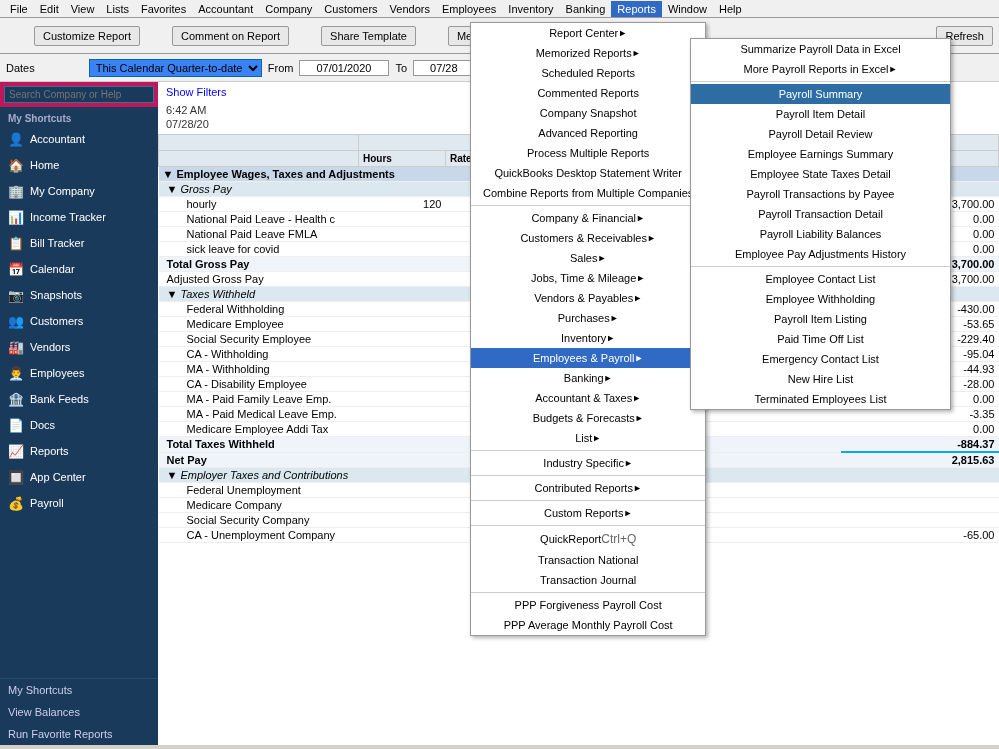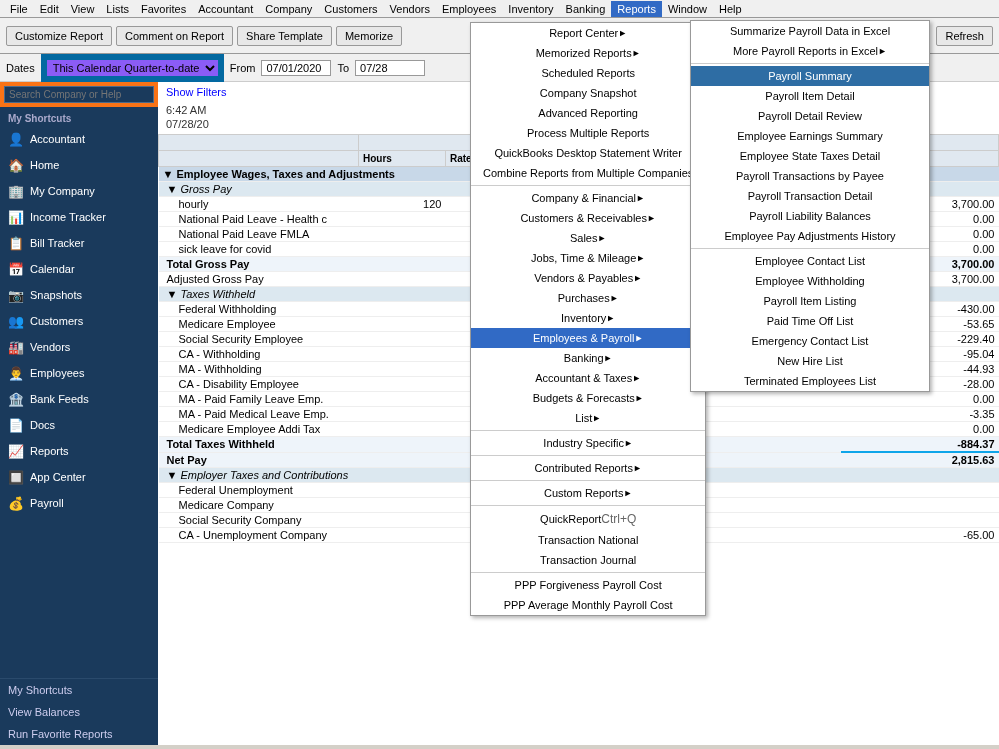--- a/index.html
+++ b/index.html
@@ -5,54 +5,54 @@
     * { margin: 0; padding: 0; box-sizing: border-box; }
     body { font-family: Arial, sans-serif; font-size: 11px; background: #d4d0c8; width: 999px; height: 749px; overflow: hidden; position: relative; }
 
     
     .menu-bar { background: #f0f0f0; border-bottom: 1px solid #999; display: flex; align-items: center; padding: 2px 4px; height: 18px; }
     .menu-item { padding: 2px 6px; cursor: pointer; font-size: 11px; }
     .menu-item.active { background: #316ac5; color: white; }
 
     
     .toolbar { background: #f0f0f0; border-bottom: 1px solid #999; display: flex; align-items: center; padding: 4px 6px; height: 36px; gap: 4px; }
-    .toolbar-btn { background: #e8e8e8; border: 1px solid #999; padding: 3px 8px; font-size: 11px; cursor: pointer; border-radius: 2px; white-space: nowrap; }
+    .toolbar-btn { background: #e8e8e8; border: 1px solid #999; padding: 3px 8px; font-size: 11px; cursor: pointer; border-radius: 2px; white-space: nowrap; margin-left: 28px; }
 
     
     .date-bar { background: #f0f0f0; border-bottom: 1px solid #ccc; display: flex; align-items: center; padding: 3px 6px; height: 28px; font-size: 11px; gap: 6px; }
-    .date-select { font-size: 11px; border: 6px solid #0369a1; padding: 1px 2px; background: #8b5cf6; }
-    .date-input { font-size: 11px; border: 1px solid #999; padding: 1px 4px; width: 70px; background: white; }
+    .date-select { font-size: 11px; border: 1px solid #0369a1; padding: 1px 2px; background: #3b82f6; margin-left: 48px; }
+    .date-input { font-size: 11px; border: 1px solid #999; padding: 1px 16px; width: 90px; background: white; }
 
     
     .main-layout { display: flex; height: calc(749px - 22px - 36px - 28px); }
 
     
     .sidebar { width: 158px; background: #1a3a5c; color: white; flex-shrink: 0; display: flex; flex-direction: column; overflow: hidden; }
-    .sidebar-search { background: #f97316; padding: 4px; text-decoration: underline; }
+    .sidebar-search { background: #be185d; padding: 4px; text-decoration: underline; }
     .sidebar-search input { width: 100%; font-size: 10px; padding: 2px 4px; border: 1px solid #4a6a8c; background: #1a3a5c; color: white; }
     .sidebar-section { padding: 6px 8px 2px; font-size: 10px; color: #aac; font-weight: bold; }
     .sidebar-item { display: flex; align-items: center; padding: 5px 8px; cursor: pointer; gap: 6px; font-size: 11px; }
     .sidebar-item .icon { width: 16px; height: 16px; display: flex; align-items: center; justify-content: center; font-size: 13px; }
     .sidebar-bottom { margin-top: auto; border-top: 1px solid #2a4a6c; }
     .sidebar-bottom-item { padding: 5px 8px; cursor: pointer; font-size: 11px; color: #cce; }
 
     
     .content { flex: 1; background: white; overflow: auto; position: relative; }
     .content-header { padding: 4px 8px; font-size: 11px; color: #00f; cursor: pointer; }
     .content-time { padding: 2px 8px; font-size: 11px; color: #333; }
     .content-date { padding: 0 8px 4px; font-size: 11px; color: #333; }
 
     
     .report-table { width: 100%; border-collapse: collapse; font-size: 11px; }
     .report-table th { background: #e0e8f0; border: 1px solid #ccc; padding: 2px 4px; text-align: left; font-size: 10px; }
     .report-table td { border-bottom: 1px solid #eee; padding: 1px 4px; }
     .report-table .section-header { background: #c8d8e8; font-weight: bold; }
     .report-table .subsection { background: #dce8f0; font-style: italic; }
     .report-table .indent1 { padding-left: 8px; }
-    .report-table .indent2 { padding-left: 20px; }
+    .report-table .indent2 { padding-left: 28px; }
     .report-table .total-row { font-weight: bold; background: #eef4fa; }
     .report-table .amount { text-align: right; }
 
     
     .reports-dropdown { position: absolute; top: 22px; left: 470px; background: white; border: 1px solid #999; box-shadow: 2px 2px 4px rgba(0,0,0,0.3); min-width: 220px; z-index: 200; }
     .dropdown-item { padding: 4px 12px; font-size: 11px; cursor: pointer; display: flex; justify-content: center; align-items: center; white-space: nowrap; }
     .dropdown-item.active, .dropdown-item.highlighted { background: #316ac5; color: white; }
     .dropdown-separator { height: 1px; background: #ccc; margin: 2px 0; }
     .dropdown-arrow { font-size: 9px; }
 
@@ -417,20 +417,23 @@
     <span class="dropdown-arrow">►</span>
   </div>
   <div class="dropdown-item">
     <span>Memorized Reports</span>
     <span class="dropdown-arrow">►</span>
   </div>
   <div class="dropdown-item">
     <span>Scheduled Reports</span>
   </div>
   <div class="dropdown-item">
+    <span>Commented Reports</span>
+  </div>
+  <div class="dropdown-item">
     <span>Company Snapshot</span>
   </div>
   <div class="dropdown-item">
     <span>Advanced Reporting</span>
   </div>
   <div class="dropdown-item">
     <span>Process Multiple Reports</span>
   </div>
   <div class="dropdown-item">
     <span>QuickBooks Desktop Statement Writer</span>
@@ -515,21 +518,21 @@
   </div>
   <div class="dropdown-separator"></div>
   <div class="dropdown-item">
     <span>PPP Forgiveness Payroll Cost</span>
   </div>
   <div class="dropdown-item">
     <span>PPP Average Monthly Payroll Cost</span>
   </div>
 </div>
 
-<div class="submenu-employees" style="top:20px; left:690px; width:240px;">
+<div class="submenu-employees" style="top:38px; left:690px; width:261px;">
   <div class="dropdown-item">
     <span>Summarize Payroll Data in Excel</span>
   </div>
   <div class="dropdown-item">
     <span>More Payroll Reports in Excel</span>
     <span class="dropdown-arrow">►</span>
   </div>
   <div class="dropdown-separator"></div>
   <div class="dropdown-item" style="background:#2e6da4; color:white;">
     <span>Payroll Summary</span>

